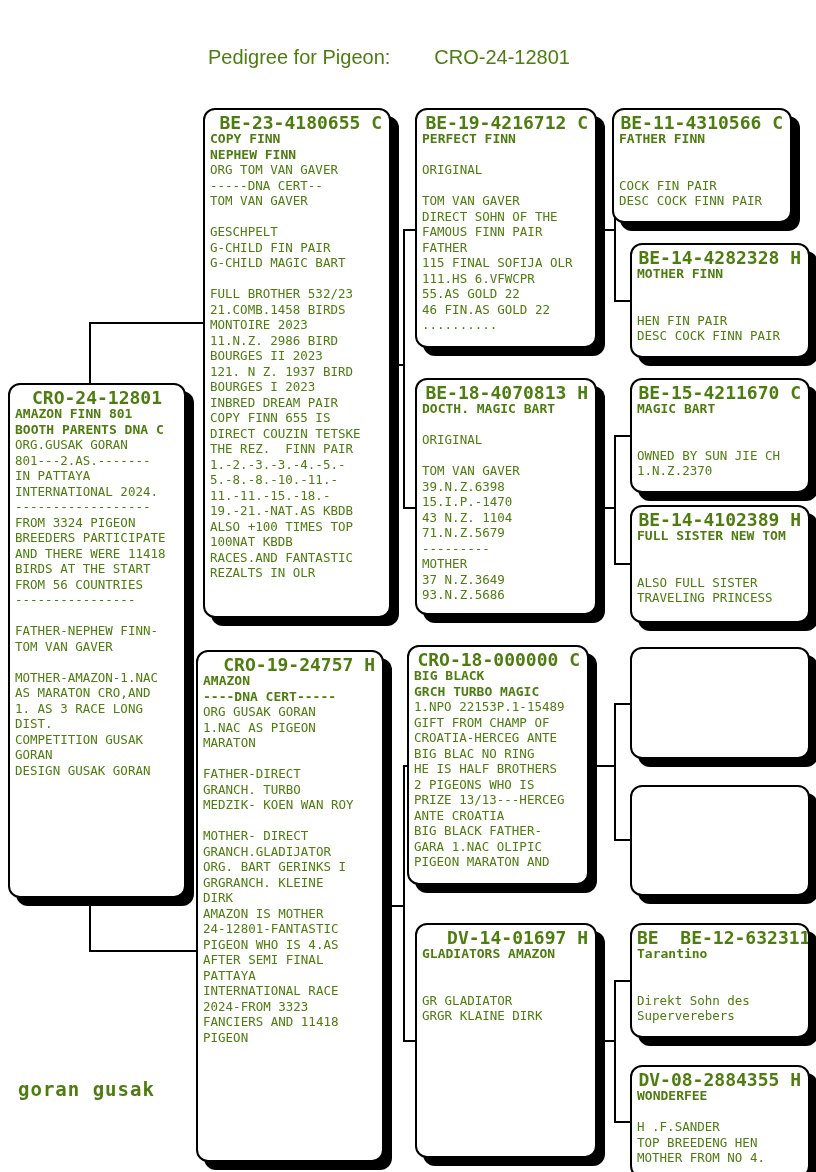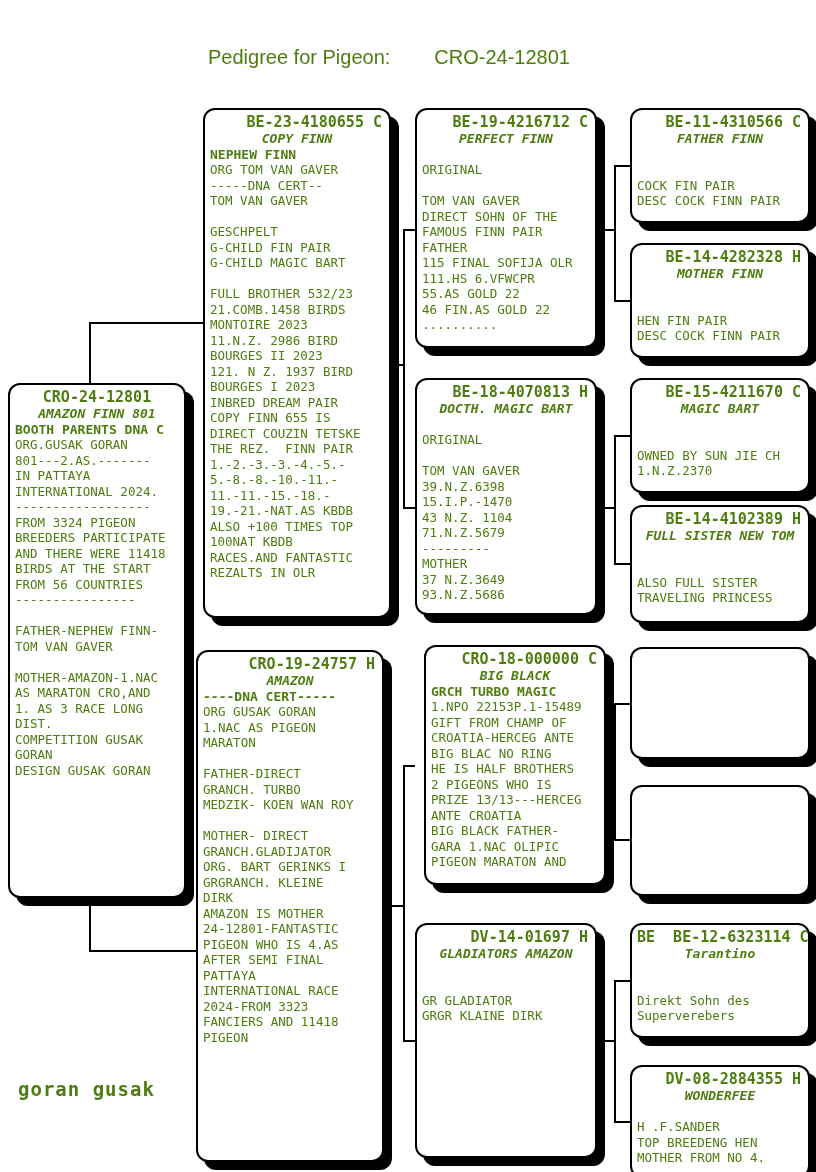--- a/index.html
+++ b/index.html
@@ -11,25 +11,25 @@
     position:absolute; left:208px; top:3px;
     font-family:"Liberation Sans", sans-serif; font-size:20px; white-space:pre;
   }
   #header .ring-part { margin-left:44px; }
   .box {
     position:absolute; background:#fff; border:2px solid #000;
     border-radius:12px; box-shadow:8px 8px 0 #000;
     padding:4px 5px; box-sizing:border-box; overflow:hidden; z-index:2;
   }
   .ring {
-    font-weight:bold; font-size:15px; line-height:17px;
+    font-weight:bold; font-size:18px; line-height:17px;
     white-space:pre; text-align:right; padding-right:2px;
   }
   .ring.center { text-align:center; padding-right:0; }
-  .name  { font-weight:bold; font-style:italic; font-size:13px; line-height:15.5px; white-space:pre;text-align:center; }
+  .name  { font-weight:bold; font-size:13px; line-height:15.5px; white-space:pre; }
   .name2 { font-weight:bold; font-size:13px; line-height:15.5px; white-space:pre; }
   .line  { font-size:12.5px; line-height:15.5px; height:15.5px; white-space:pre; }
   .seg   { position:absolute; background:#000; z-index:1; }
   #owner { position:absolute; left:18px; top:1034px; }
   #owner .owner-name { font-size:19px; font-weight:bold; line-height:24px; letter-spacing:1px; }
   #owner .owner-line { font-size:13px; line-height:16.2px; white-space:pre; }
   #footer {
     position:absolute; right:3px; top:1139px;
     font-family:"Liberation Mono", monospace; font-style:italic; font-size:9.5px; white-space:pre;
   }
@@ -152,21 +152,21 @@
         <div class="line">TOM VAN GAVER</div>
         <div class="line">39.N.Z.6398</div>
         <div class="line">15.I.P.-1470</div>
         <div class="line">43 N.Z. 1104</div>
         <div class="line">71.N.Z.5679</div>
         <div class="line">---------</div>
         <div class="line">MOTHER</div>
         <div class="line">37 N.Z.3649</div>
         <div class="line">93.N.Z.5686</div>
       </div>
-      <div class="box" style="left: 424px; top: 602px; width: 182px; height: 240px;">
+      <div class="box" style="left: 407px; top: 602px; width: 182px; height: 240px;">
         <div class="ring">CRO-18-000000 C</div>
         <div class="name">BIG BLACK</div>
         <div class="name2">GRCH TURBO MAGIC</div>
         <div class="line">1.NPO 22153P.1-15489</div>
         <div class="line">GIFT FROM CHAMP OF</div>
         <div class="line">CROATIA-HERCEG ANTE</div>
         <div class="line">BIG BLAC NO RING</div>
         <div class="line">HE IS HALF BROTHERS</div>
         <div class="line">2 PIGEONS WHO IS</div>
         <div class="line">PRIZE 13/13---HERCEG</div>
@@ -176,21 +176,21 @@
         <div class="line">PIGEON MARATON AND</div>
       </div>
       <div class="box" style="left: 415px; top: 880px; width: 182px; height: 235px;">
         <div class="ring">DV-14-01697 H</div>
         <div class="name">GLADIATORS AMAZON</div>
         <div class="line">&nbsp;</div>
         <div class="line">&nbsp;</div>
         <div class="line">GR GLADIATOR</div>
         <div class="line">GRGR KLAINE DIRK</div>
       </div>
-      <div class="box" style="left: 630px; top: 65px; width: 180px; height: 115px;">
+      <div class="box" style="left: 612px; top: 65px; width: 180px; height: 115px;">
         <div class="ring">BE-11-4310566 C</div>
         <div class="name">FATHER FINN</div>
         <div class="line">&nbsp;</div>
         <div class="line">&nbsp;</div>
         <div class="line">COCK FIN PAIR</div>
         <div class="line">DESC COCK FINN PAIR</div>
       </div>
       <div class="box" style="left: 630px; top: 200px; width: 180px; height: 115px;">
         <div class="ring">BE-14-4282328 H</div>
         <div class="name">MOTHER FINN</div>

